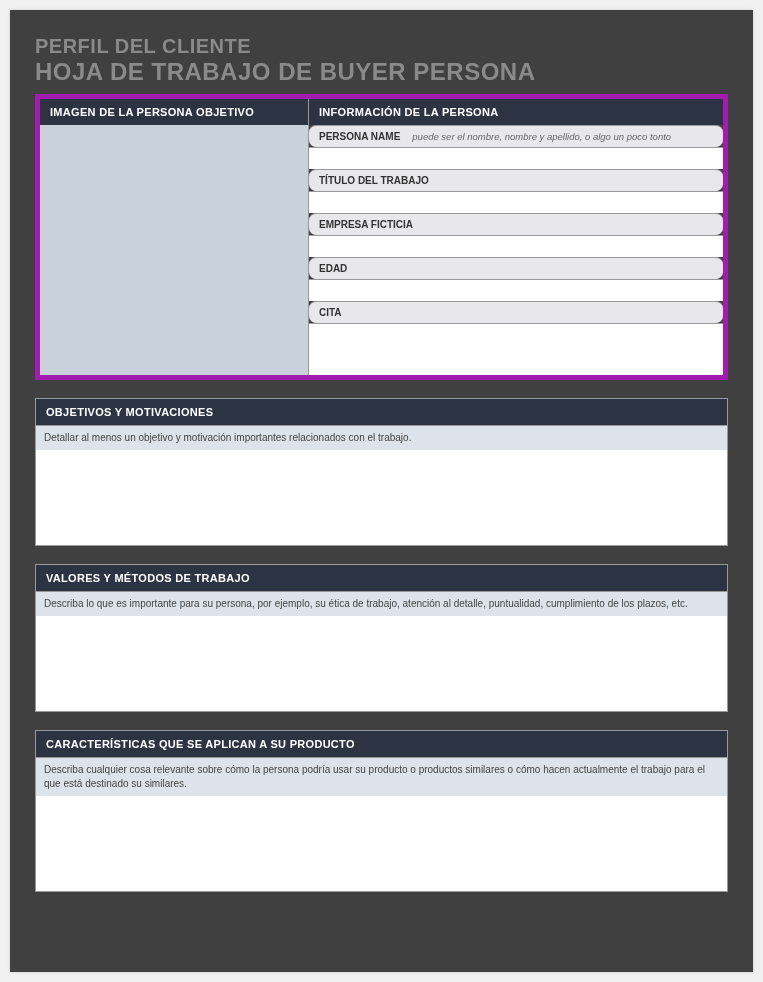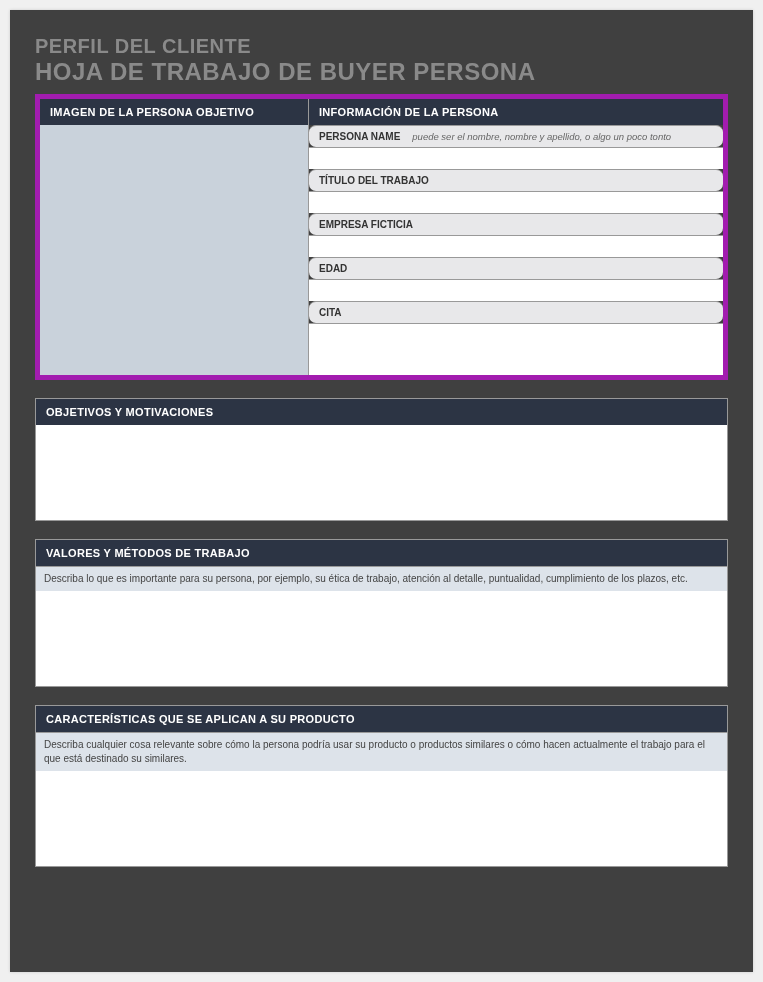--- a/index.html
+++ b/index.html
@@ -146,20 +146,21 @@
 
       <div class="field-label-row">
         <span>CITA</span>
       </div>
       <div class="field-input tall"></div>
     </div>
   </div>
 
   <div class="section-block">
     <div class="dark-header">OBJETIVOS Y MOTIVACIONES</div>
+    <div class="section-subheader">Detallar al menos un objetivo y motivación importantes relacionados con el trabajo.</div>
     <div class="section-content"></div>
   </div>
 
   <div class="section-block">
     <div class="dark-header">VALORES Y MÉTODOS DE TRABAJO</div>
     <div class="section-subheader">Describa lo que es importante para su persona, por ejemplo, su ética de trabajo, atención al detalle, puntualidad, cumplimiento de los plazos, etc.</div>
     <div class="section-content"></div>
   </div>
 
   <div class="section-block">

